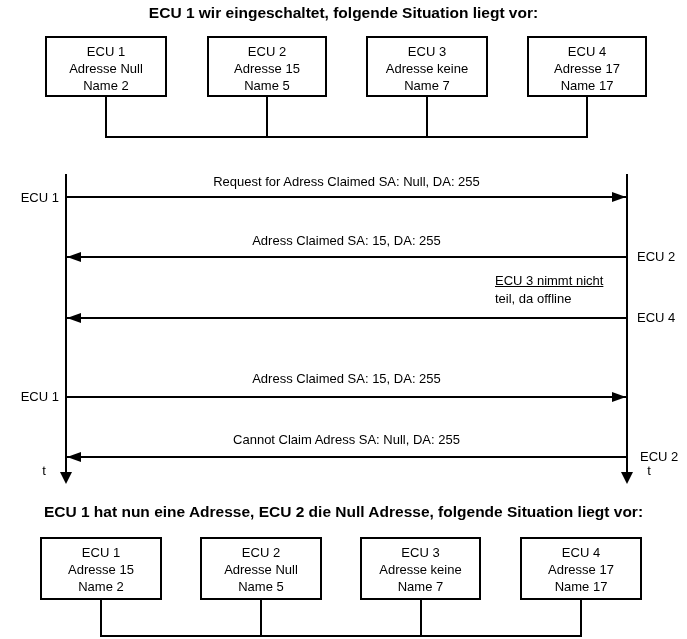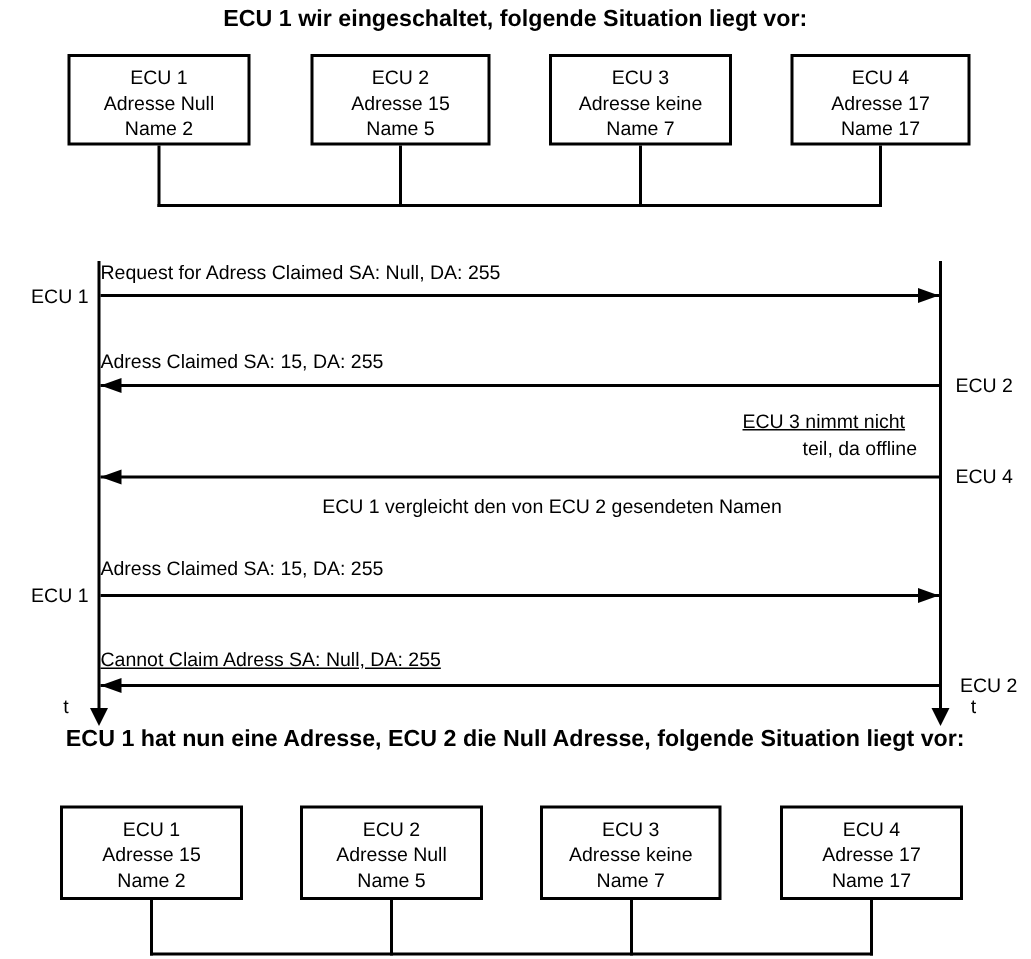--- a/index.html
+++ b/index.html
@@ -29,21 +29,21 @@
     text-align: center;
     font-size: 13px;
     line-height: 17px;
     padding-top: 5px;
   }
   .hline, .vline { position: absolute; background: #000000; }
   .msg {
     position: absolute;
     left: 67px;
     width: 559px;
-    text-align: left;
+    text-align: center;
     font-size: 13px;
     white-space: nowrap;
   }
   .side-label {
     position: absolute;
     font-size: 13px;
     white-space: nowrap;
   }
   .note-line {
     position: absolute;
@@ -120,42 +120,41 @@
   <div class="hline" style="left:67px; top:196px; width:559px; height:2px;"></div>
   <div class="ah-right" style="left:612px; top:192px;"></div>
   <div class="side-label" style="left:0px; top:190px; width:59px; text-align:right;">ECU 1</div>
 
   <div class="msg" style="top:233px;">Adress Claimed SA: 15, DA: 255</div>
   <div class="hline" style="left:67px; top:256px; width:559px; height:2px;"></div>
   <div class="ah-left" style="left:67px; top:252px;"></div>
   <div class="side-label" style="left:637px; top:249px;">ECU 2</div>
 
   <div class="note-line" style="left:495px; top:273px;text-decoration:underline;">ECU 3 nimmt nicht</div>
-  <div class="note-line" style="left:495px; top:291px;margin-left:40px;">teil, da offline</div>
+  <div class="note-line" style="left:495px; top:291px;">teil, da offline</div>
 
   <div class="hline" style="left:67px; top:317px; width:559px; height:2px;"></div>
   <div class="ah-left" style="left:67px; top:313px;"></div>
   <div class="side-label" style="left:637px; top:310px;">ECU 4</div>
 
-  <div class="center-note" style="top:330px;">ECU 1 vergleicht den von ECU 2 gesendeten Namen</div>
 
   <div class="msg" style="top:371px;">Adress Claimed SA: 15, DA: 255</div>
   <div class="hline" style="left:67px; top:396px; width:559px; height:2px;"></div>
   <div class="ah-right" style="left:612px; top:392px;"></div>
   <div class="side-label" style="left:0px; top:389px; width:59px; text-align:right;">ECU 1</div>
 
-  <div class="msg" style="top:432px;text-decoration:underline;">Cannot Claim Adress SA: Null, DA: 255</div>
+  <div class="msg" style="top:432px;">Cannot Claim Adress SA: Null, DA: 255</div>
   <div class="hline" style="left:67px; top:456px; width:559px; height:2px;"></div>
   <div class="ah-left" style="left:67px; top:452px;"></div>
   <div class="side-label" style="left:640px; top:449px;">ECU 2</div>
 
   <div class="side-label" style="left:36px; top:463px; width:16px; text-align:center;">t</div>
   <div class="side-label" style="left:641px; top:463px; width:16px; text-align:center;">t</div>
 
-  <div class="title" style="top:484px;text-align:center;">ECU 1 hat nun eine Adresse, ECU 2 die Null Adresse, folgende Situation liegt vor:</div>
+  <div class="title" style="top:503px;text-align:center;">ECU 1 hat nun eine Adresse, ECU 2 die Null Adresse, folgende Situation liegt vor:</div>
 
   <div class="ecu-box" style="left:40px; top:537px; width:122px; height:63px;">
     <div>ECU 1</div>
     <div>Adresse 15</div>
     <div>Name 2</div>
   </div>
   <div class="ecu-box" style="left:200px; top:537px; width:122px; height:63px;">
     <div>ECU 2</div>
     <div>Adresse Null</div>
     <div>Name 5</div>

